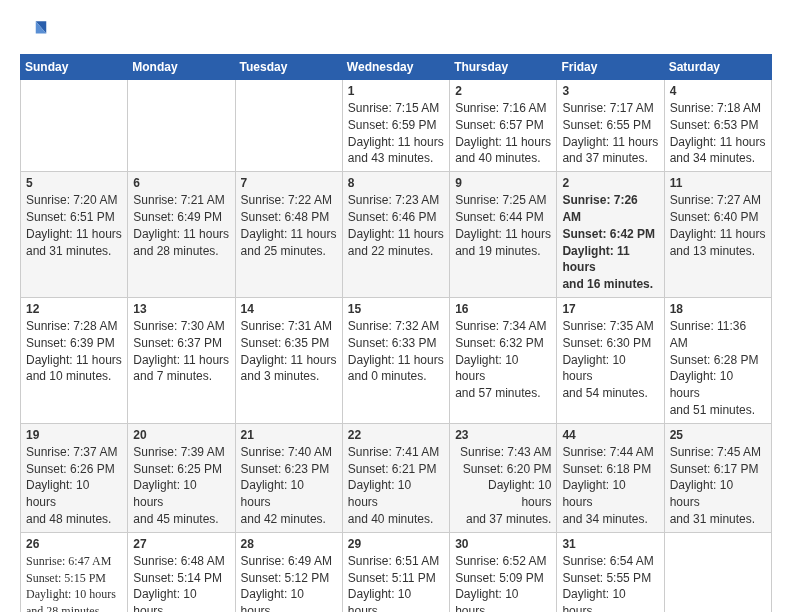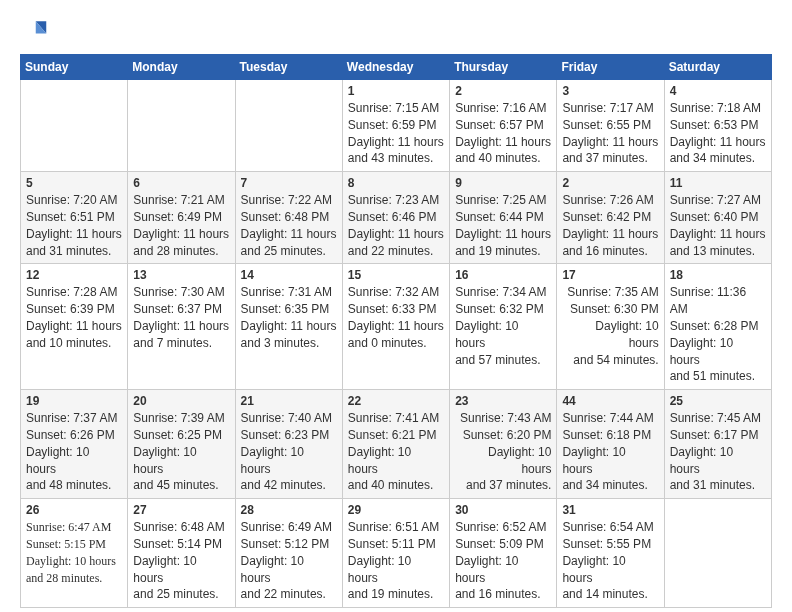--- a/index.html
+++ b/index.html
@@ -187,21 +187,21 @@
           </td>
           <td>
             <span class="day-number">9</span>
             <div class="cell-text" style="white-space: pre-line;">Sunrise: 7:25 AM
 Sunset: 6:44 PM
 Daylight: 11 hours
 and 19 minutes.</div>
           </td>
           <td>
             <span class="day-number">2</span>
-            <div class="cell-text" style="white-space: pre-line;">Sunrise: 7:26 AM
+            <div class="cell-text" style="white-space: pre-line; font-weight: bold;">Sunrise: 7:26 AM
 Sunset: 6:42 PM
 Daylight: 11 hours
 and 16 minutes.</div>
           </td>
           <td>
             <span class="day-number">11</span>
             <div class="cell-text" style="white-space: pre-line;">Sunrise: 7:27 AM
 Sunset: 6:40 PM
 Daylight: 11 hours
 and 13 minutes.</div>
@@ -238,21 +238,21 @@
           </td>
           <td>
             <span class="day-number">16</span>
             <div class="cell-text" style="white-space: pre-line;">Sunrise: 7:34 AM
 Sunset: 6:32 PM
 Daylight: 10 hours
 and 57 minutes.</div>
           </td>
           <td>
             <span class="day-number">17</span>
-            <div class="cell-text" style="white-space: pre-line; text-align: right;">Sunrise: 7:35 AM
+            <div class="cell-text" style="white-space: pre-line;">Sunrise: 7:35 AM
 Sunset: 6:30 PM
 Daylight: 10 hours
 and 54 minutes.</div>
           </td>
           <td>
             <span class="day-number">18</span>
             <div class="cell-text" style="white-space: pre-line;">Sunrise: 11:36 AM
 Sunset: 6:28 PM
 Daylight: 10 hours
 and 51 minutes.</div>

